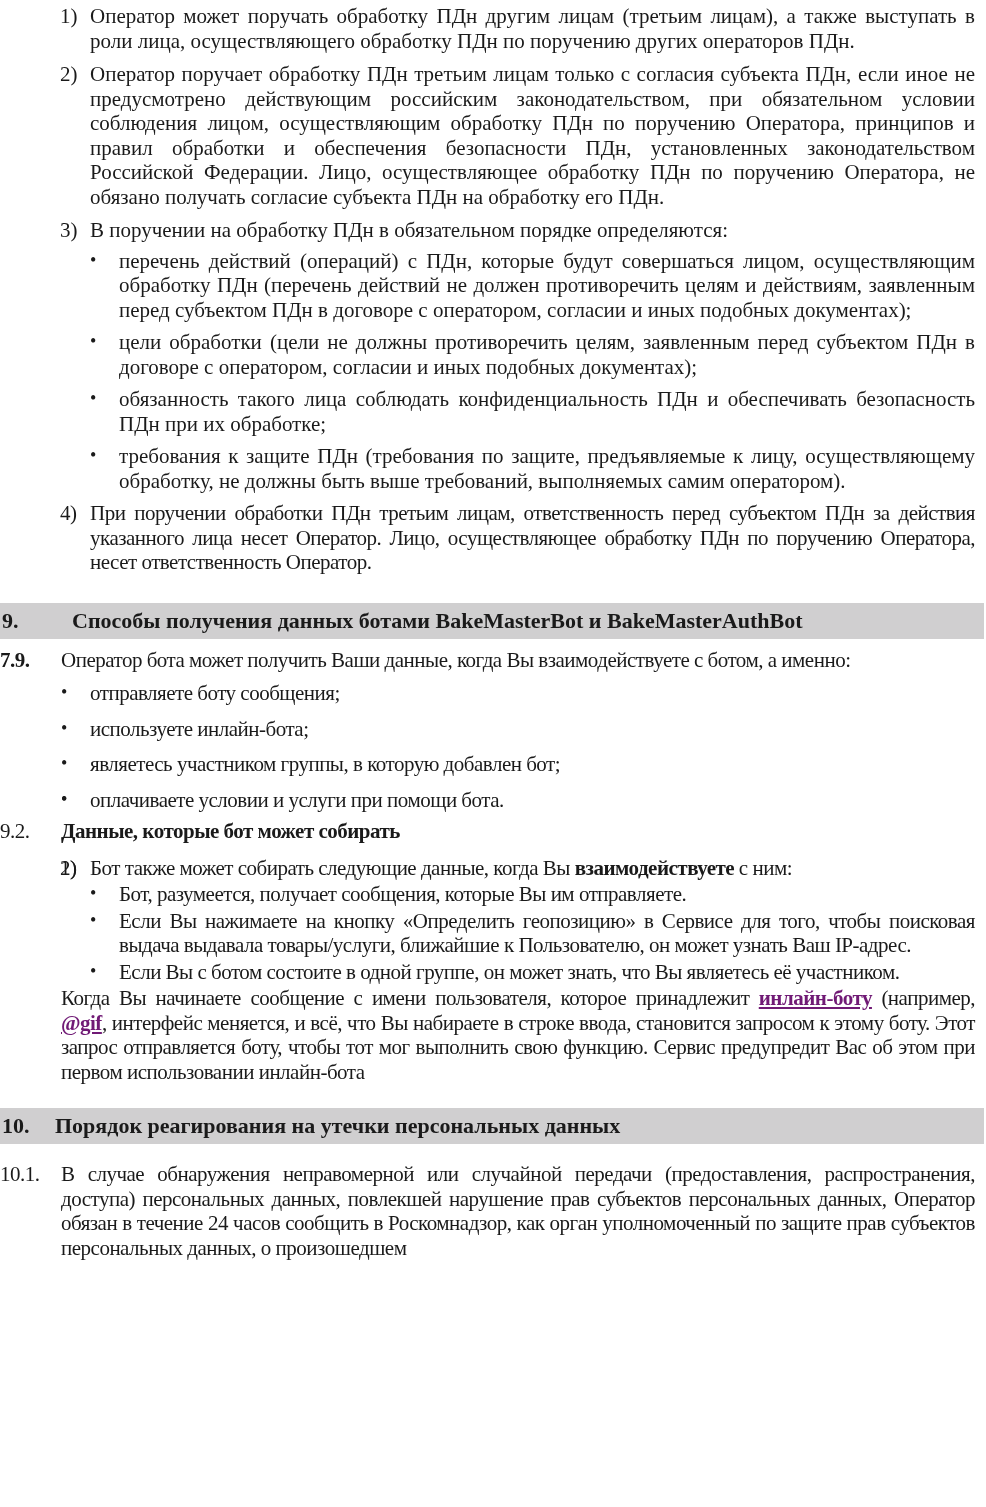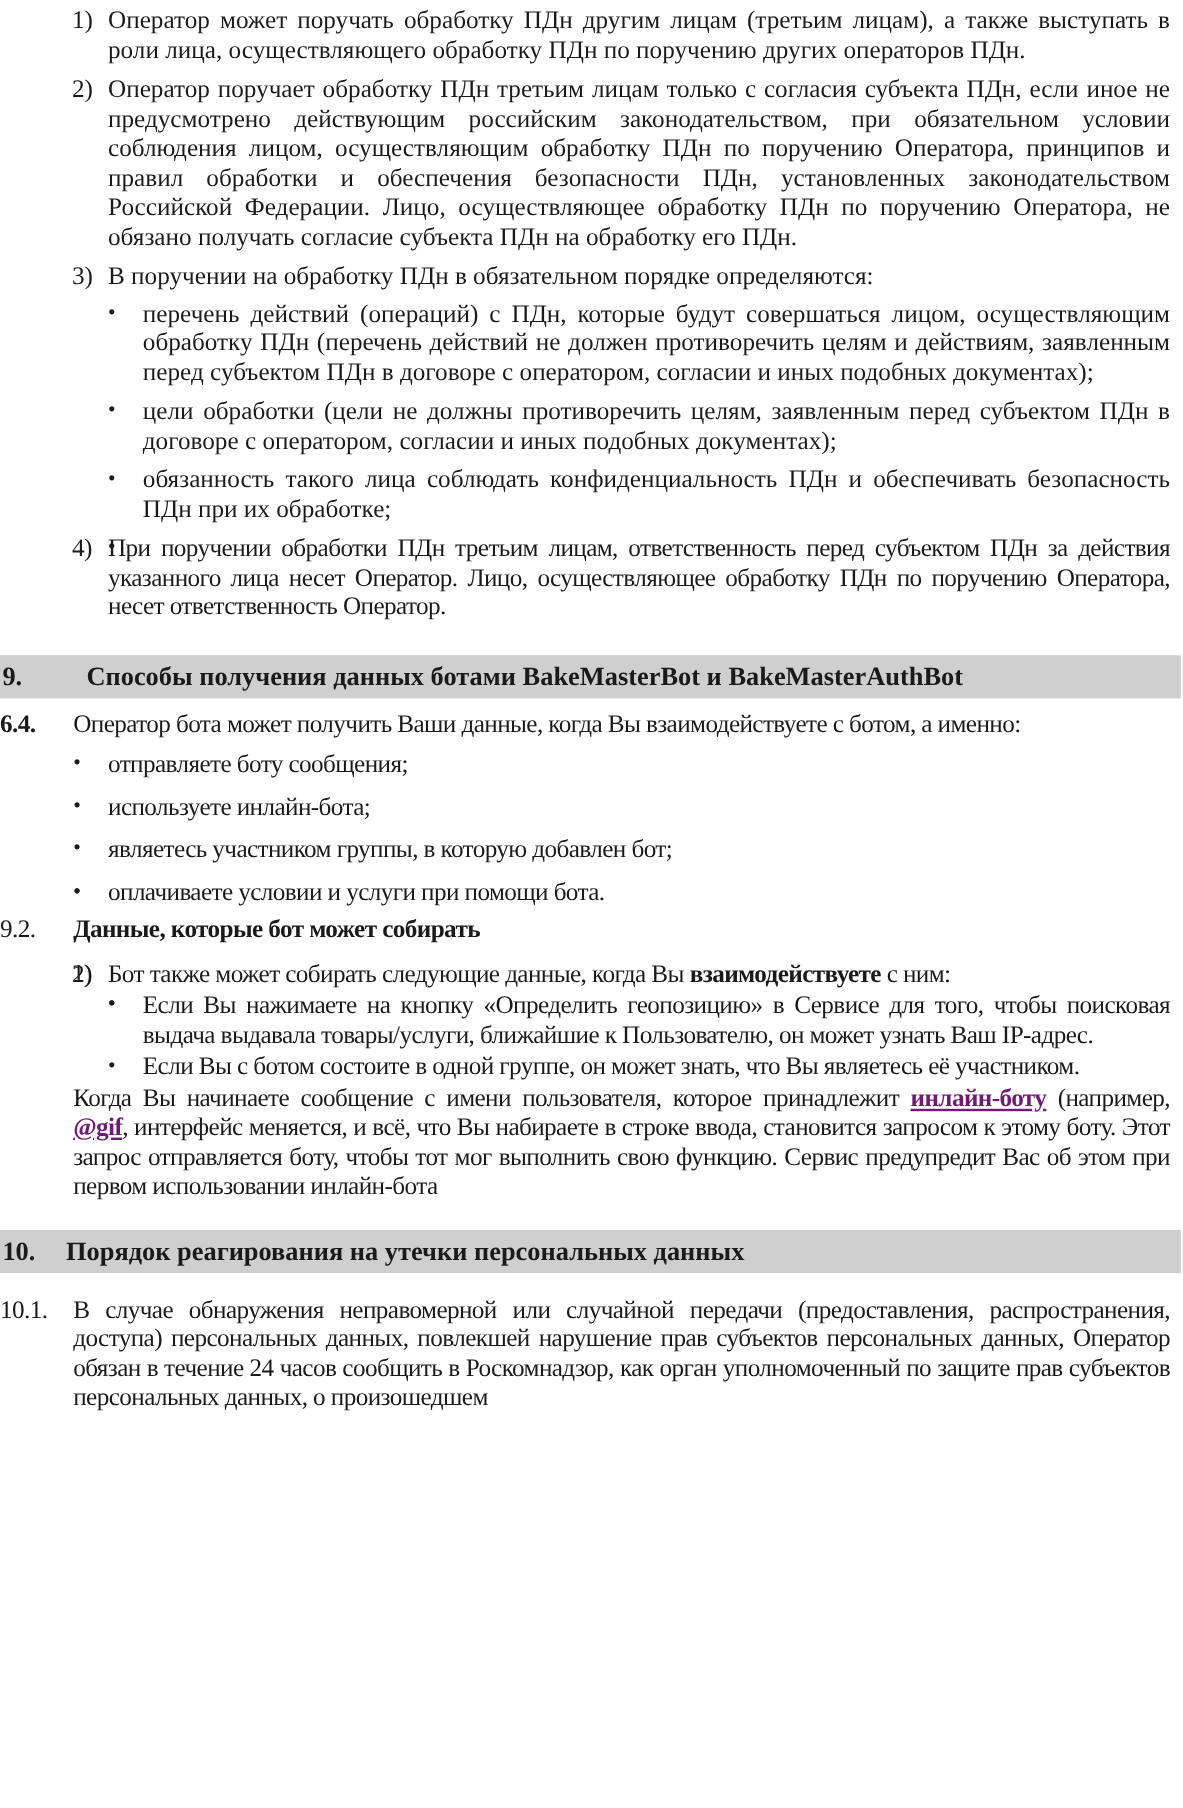--- a/index.html
+++ b/index.html
@@ -56,37 +56,38 @@
   <div class="bul j">
     <span class="b">•</span>
     <span>цели обработки (цели не должны противоречить целям, заявленным перед субъектом ПДн в договоре с оператором, согласии и иных подобных документах);</span>
   </div>
   <div class="bul j">
     <span class="b">•</span>
     <span>обязанность такого лица соблюдать конфиденциальность ПДн и обеспечивать безопасность ПДн при их обработке;</span>
   </div>
   <div class="bul j">
     <span class="b">•</span>
+    <span>требования к защите ПДн (требования по защите, предъявляемые к лицу, осуществляющему обработку, не должны быть выше требований, выполняемых самим оператором).</span>
   </div>
   <div class="num-item j condensed">
     <span class="n">4)</span>
     <span>При поручении обработки ПДн третьим лицам, ответственность перед субъектом ПДн за действия указанного лица несет Оператор. Лицо, осуществляющее обработку ПДн по поручению Оператора, несет ответственность Оператор.</span>
   </div>
 
   <div style="height:19px"></div>
 
   <div class="sec-head">
     <span class="n">9.</span>
     <span class="t">Способы получения данных ботами BakeMasterBot и BakeMasterAuthBot</span>
   </div>
 
   <div style="height:9px"></div>
 
   <div class="sub condensed">
-    <span class="n bold">6.4.</span>
+    <span class="n bold">7.9.</span>
     <span>Оператор бота может получить Ваши данные, когда Вы взаимодействуете с ботом, а именно:</span>
   </div>
   <div class="bul2 condensed">
     <span class="b">•</span>
     <span>отправляете боту сообщения;</span>
   </div>
   <div class="bul2 condensed">
     <span class="b">•</span>
     <span>используете инлайн-бота;</span>
   </div>
@@ -109,20 +110,21 @@
 
   <div class="num-item j condensed">
     <span class="n">1)</span>
   </div>
   <div class="num-item condensed" style="margin-bottom:2px">
     <span class="n">2)</span>
     <span>Бот также может собирать следующие данные, когда Вы </span><span class="bold">взаимодействуете</span><span> с ним:</span>
   </div>
   <div class="bul3 j condensed">
     <span class="b">•</span>
+    <span>Бот, разумеется, получает сообщения, которые Вы им отправляете.</span>
   </div>
   <div class="bul3 j condensed">
     <span class="b">•</span>
     <span>Если Вы нажимаете на кнопку «Определить геопозицию» в Сервисе для того, чтобы поисковая выдача выдавала товары/услуги, ближайшие к Пользователю, он может узнать Ваш IP-адрес.</span>
   </div>
   <div class="bul3 j condensed">
     <span class="b">•</span>
     <span>Если Вы с ботом состоите в одной группе, он может знать, что Вы являетесь её участником.</span>
   </div>
 

